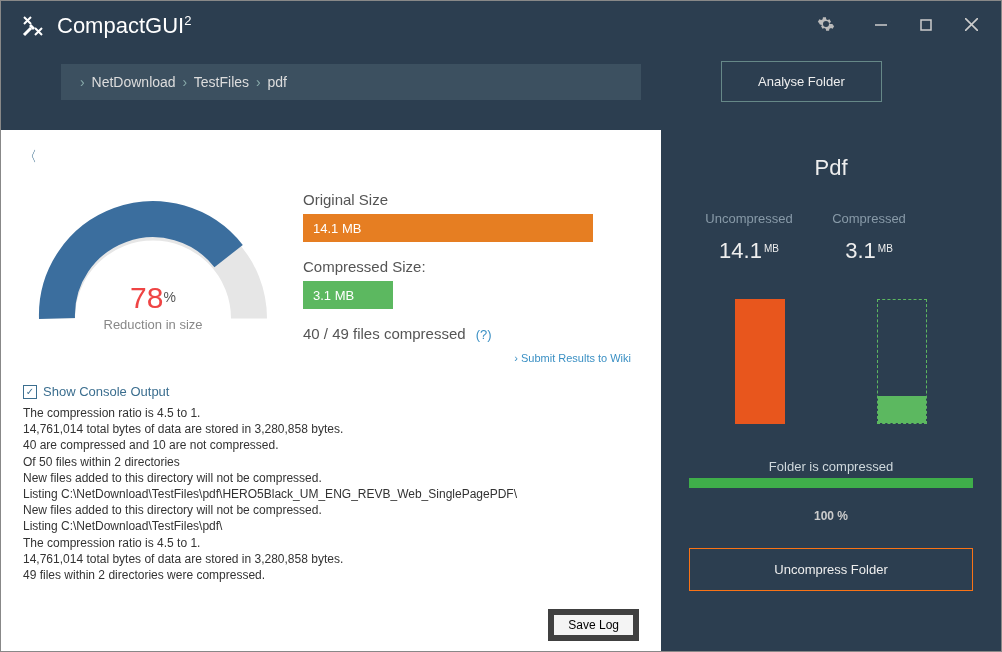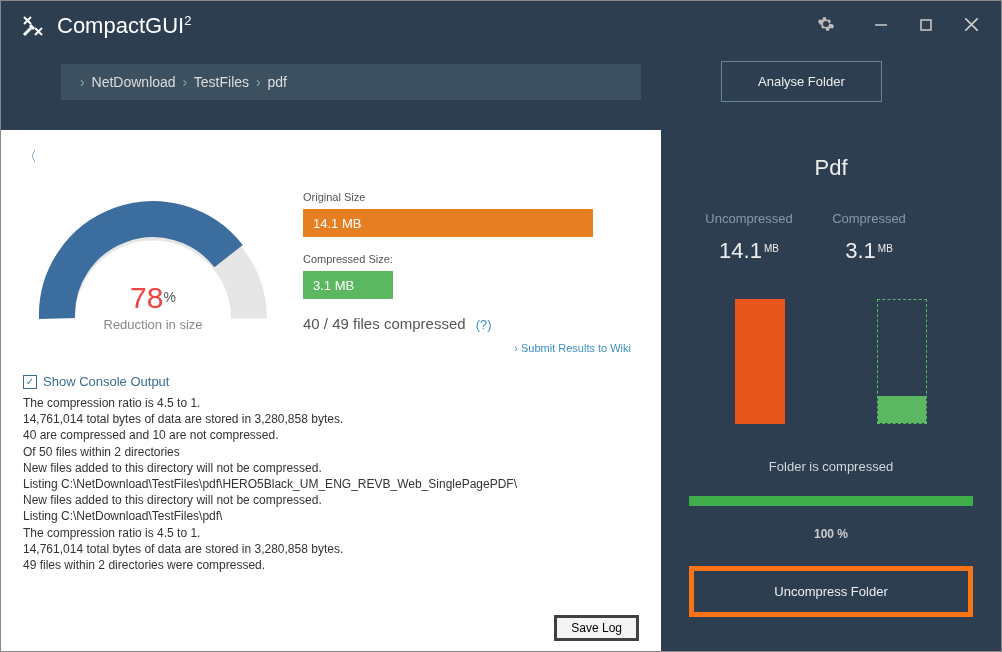--- a/index.html
+++ b/index.html
@@ -21,53 +21,53 @@
 .return { color: #3b6e8f; font-size: 15px; display: flex; align-items: center; gap: 10px; margin-bottom: 20px; cursor: pointer; }
 .return .chev-left { font-size: 14px; }
 .metrics { display: flex; gap: 20px; }
 .gauge-wrap { width: 260px; display: flex; flex-direction: column; align-items: center; position: relative; }
 .gauge-svg { width: 240px; height: 145px; }
 .gauge-label { position: absolute; top: 95px; width: 100%; text-align: center; color: #555; }
 .gauge-val { font-size: 30px; color: #ef4444; }
 .gauge-pct { font-size: 14px; vertical-align: super; }
 .gauge-sub { font-size: 13px; color: #888; margin-top: 2px; }
 .size-col { flex: 1; padding-top: 5px; }
-.size-title { font-size: 11px; color: #555; margin-bottom: 6px; }
+.size-title { font-size: 15px; color: #555; margin-bottom: 6px; }
 .bar { height: 28px; display: flex; align-items: center; padding-left: 10px; color: #fff; font-size: 13px; margin-bottom: 16px; }
 .bar.orange { background: #e67e22; width: 290px; }
 .bar.green { background: #5cb860; width: 90px; }
 .files-line { font-size: 15px; color: #555; margin-top: 4px; }
 .qmark { color: #3b90c4; font-size: 13px; margin-left: 6px; }
 .submit { color: #3b90c4; font-size: 11px; text-align: right; margin-top: 10px; padding-right: 8px; }
 .submit .chev-r { color: #3b90c4; margin-right: 3px; }
 .console-check { display: flex; align-items: center; gap: 6px; color: #3b6e8f; font-size: 13px; margin-top: 20px; margin-bottom: 6px; }
 .chk { width: 14px; height: 14px; border: 1px solid #3b6e8f; display: inline-flex; align-items: center; justify-content: center; font-size: 10px; color: #3b6e8f; }
 .console { flex: 1; border: none; font-size: 12px; color: #333; line-height: 1.35; overflow-y: scroll; position: relative; }
 .console::-webkit-scrollbar { width: 16px; }
 .console::-webkit-scrollbar-track { background: #eee; }
 .console::-webkit-scrollbar-thumb { background: #bbb; }
 .save-row { display: flex; justify-content: flex-end; padding-top: 4px; }
-.save-btn { border: 3px solid #404040; background: #f4f4f4; padding: 3px 14px; font-size: 12px; }
+.save-btn { border: 6px solid #404040; background: #f4f4f4; padding: 3px 14px; font-size: 12px; }
 .right { width: 340px; background: #2c3e50; color: #eee; padding: 25px 28px 20px 28px; display: flex; flex-direction: column; }
 .r-title { text-align: center; font-size: 22px; font-weight: 300; margin-bottom: 30px; }
 .r-cols { display: flex; justify-content: flex-start; }
 .r-col { text-align: center; width: 120px; }
 .r-label { color: #889aa8; font-size: 13px; margin-bottom: 12px; }
 .r-val { font-size: 22px; }
 .r-unit { font-size: 10px; vertical-align: super; margin-left: 2px; }
 .bars { display: flex; justify-content: space-around; align-items: flex-end; height: 140px; margin-top: 20px; }
 .vbar-wrap { width: 50px; height: 125px; display: flex; align-items: flex-end; justify-content: center; }
 .vbar { width: 50px; }
 .vbar.orange { background: #e8561d; height: 125px; }
 .vbar-outline { border: 1px dashed #5cb860; height: 125px; width: 50px; display: flex; align-items: flex-end; }
 .vbar.green { background: #5cb860; height: 27px; width: 100%; }
-.status-line { text-align: center; color: #cfd8dc; font-size: 13px; margin-top: 35px; margin-bottom: 22px; }
+.status-line { text-align: center; color: #cfd8dc; font-size: 13px; margin-top: 35px; margin-bottom: 4px; }
 .progress { height: 10px; background: #3fae4a; width: 100%; }
 .pct-label { text-align: center; font-size: 12px; color: #ccc; margin-top: 21px; font-weight: bold; }
-.uncompress-btn { border: 5px solid #f97316; color: #eee; padding: 13px; font-size: 13px; background: transparent; margin-top: 25px; text-align: center; }
+.uncompress-btn { border: 1px solid #f97316; color: #eee; padding: 13px; font-size: 13px; background: transparent; margin-top: 25px; text-align: center; }
 .sup2 { font-size: 13px; vertical-align: super; }
 </style>
 </head>
 <body>
 
 <div class="window">
 
   <div class="titlebar">
     <div class="logo">
       <svg class="logo-icon" viewBox="0 0 24 24">

